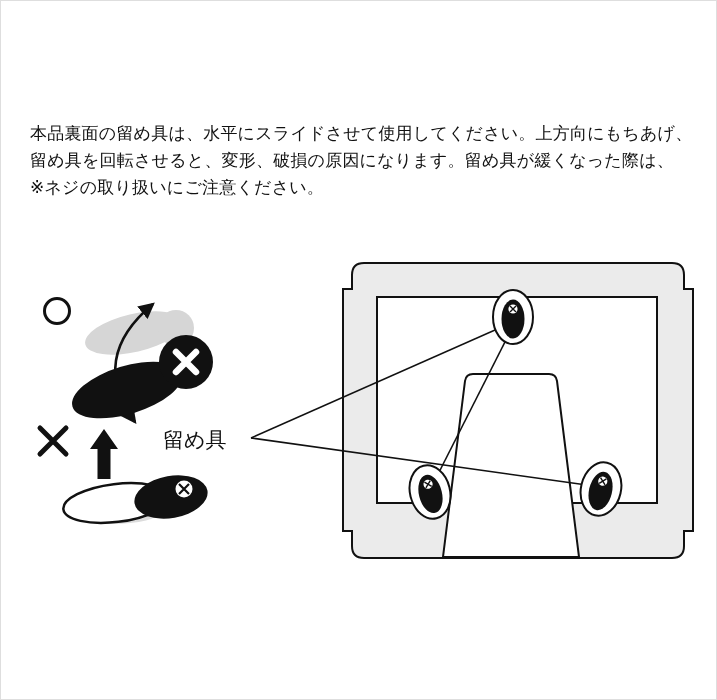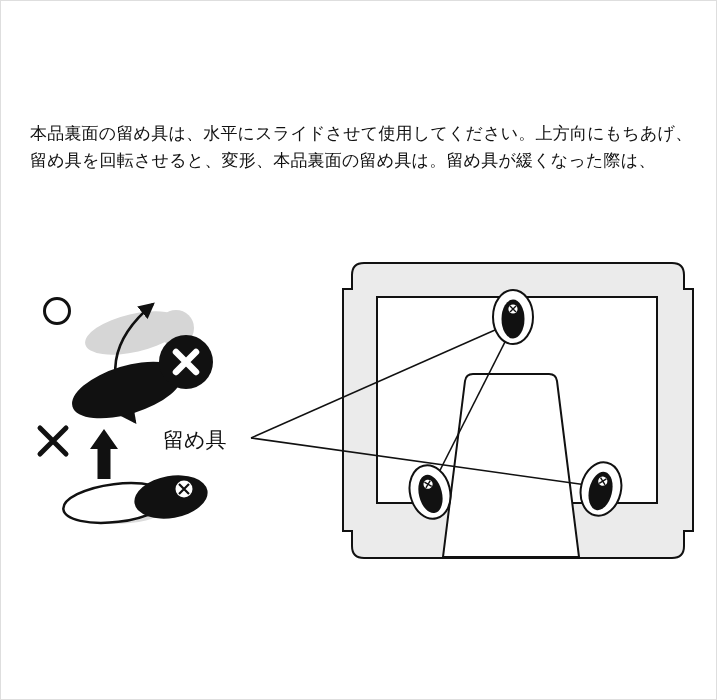--- a/index.html
+++ b/index.html
@@ -16,21 +16,22 @@
   .instructions div{white-space:nowrap;}
   .diagram-svg{position:absolute;left:0;top:0;}
 </style>
 </head>
 <body>
 
 <div class="frame"></div>
 
 <div class="instructions">
   <div>本品裏面の留め具は、水平にスライドさせて使用してください。上方向にもちあげ、</div>
-  <div>留め具を回転させると、変形、本品裏面の留め具は。留め具が緩くなった際は、</div>
+  <div>留め具を回転させると、変形、破損の原因になります。留め具が緩くなった際は、</div>
+  <div>※ネジの取り扱いにご注意ください。</div>
 </div>
 
 <svg class="diagram-svg" width="717" height="700" viewBox="0 0 717 700">
   <defs>
     <marker id="arrowhead" viewBox="0 0 10 10" refX="8.5" refY="5" markerWidth="6.5" markerHeight="6.5" orient="auto-start-reverse">
       <path d="M0,0 L10,5 L0,10 Z" fill="#111"></path>
     </marker>
   </defs>
 
   <g>

